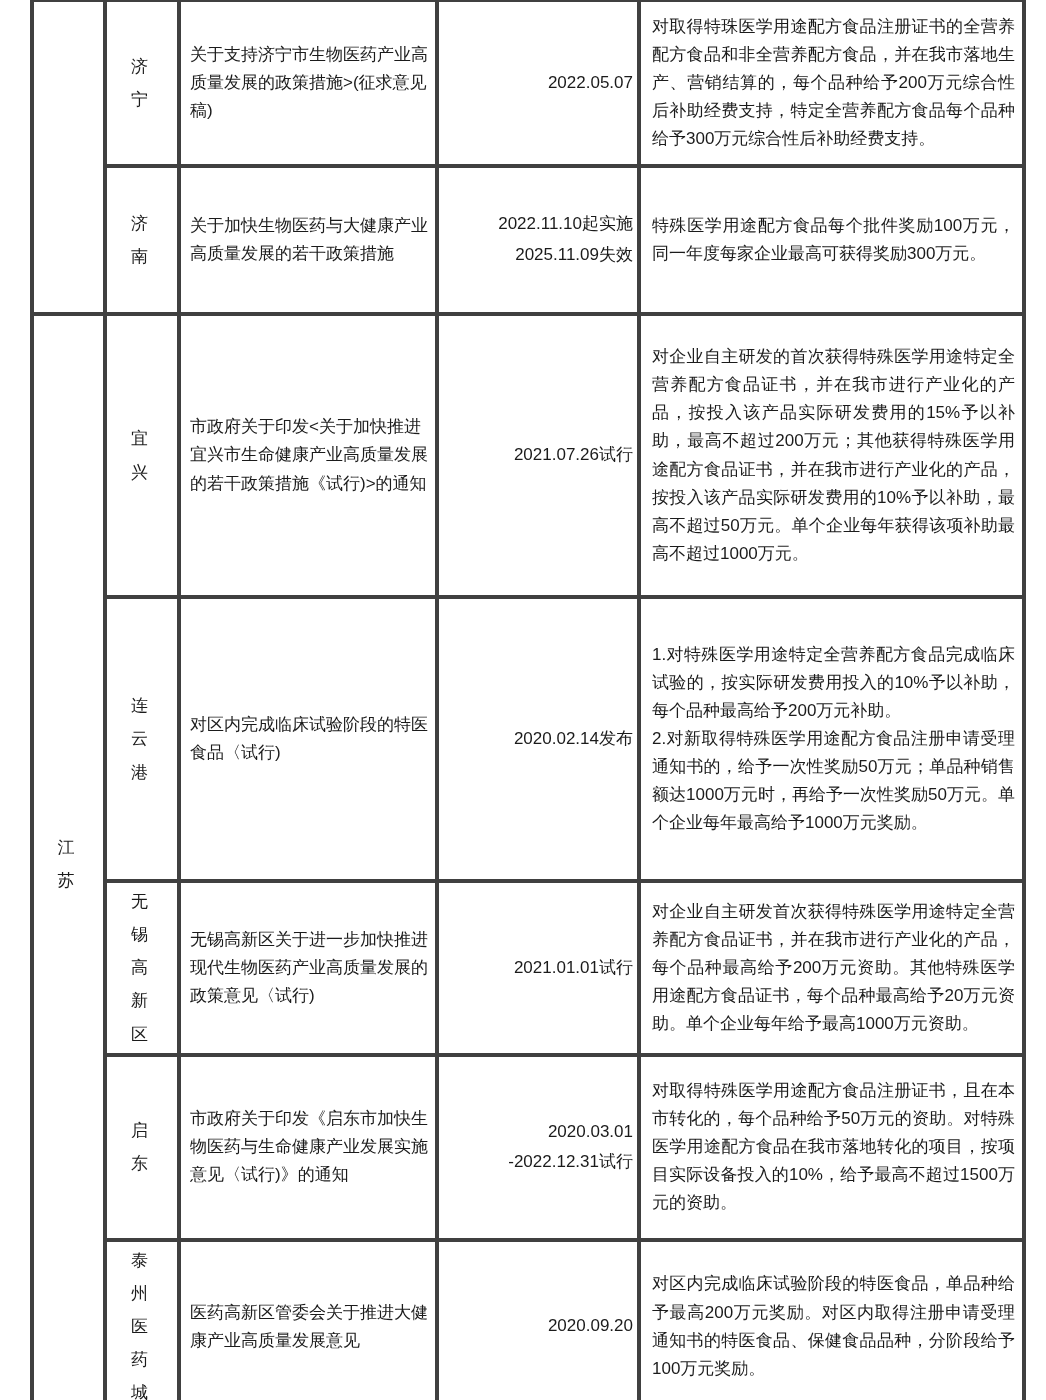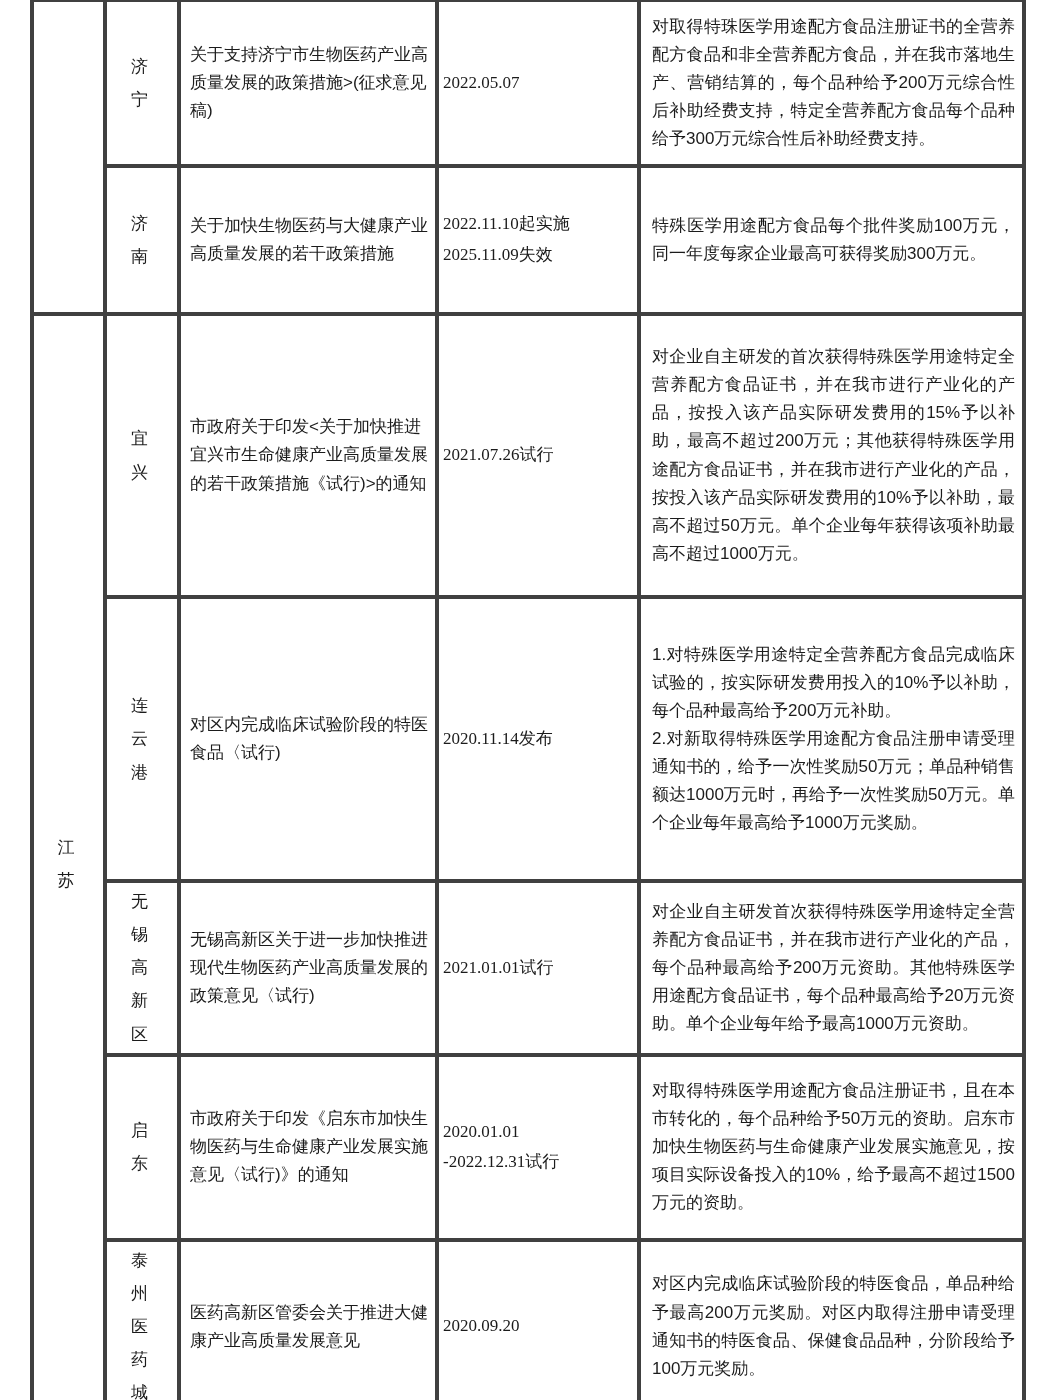--- a/index.html
+++ b/index.html
@@ -41,25 +41,24 @@
     word-break: break-all;
     line-height: 1.95;
     text-align: left;
   }
   .cell-policy {
     padding: 4px 6px 4px 9px;
     line-height: 1.65;
     text-align: left;
   }
   .cell-date {
-    text-align: left;
+    text-align: right;
     white-space: pre-line;
     line-height: 1.8;
     padding: 2px 4px;
-    font-family: Liberation Serif, serif;
   }
   .cell-details {
     padding: 5px 7px 5px 11px;
     line-height: 1.65;
     white-space: pre-line;
     text-align: justify;
     text-justify: inter-ideograph;
   }
 </style>
 </head>
@@ -106,40 +105,40 @@
         </td>
         <td class="cell-policy">市政府关于印发&lt;关于加快推进宜兴市生命健康产业高质量发展的若干政策措施《试行)&gt;的通知</td>
         <td class="cell-date">2021.07.26试行</td>
         <td class="cell-details">对企业自主研发的首次获得特殊医学用途特定全营养配方食品证书，并在我市进行产业化的产品，按投入该产品实际研发费用的15%予以补助，最高不超过200万元；其他获得特殊医学用途配方食品证书，并在我市进行产业化的产品，按投入该产品实际研发费用的10%予以补助，最高不超过50万元。单个企业每年获得该项补助最高不超过1000万元。</td>
       </tr>
       <tr class="r4">
         <td class="cell-city">
           <span class="v-text">连云港</span>
         </td>
         <td class="cell-policy">对区内完成临床试验阶段的特医食品〈试行)</td>
-        <td class="cell-date">2020.11.14发布</td>
+        <td class="cell-date">2020.02.14发布</td>
         <td class="cell-details">1.对特殊医学用途特定全营养配方食品完成临床试验的，按实际研发费用投入的10%予以补助，每个品种最高给予200万元补助。
 2.对新取得特殊医学用途配方食品注册申请受理通知书的，给予一次性奖励50万元；单品种销售额达1000万元时，再给予一次性奖励50万元。单个企业每年最高给予1000万元奖励。</td>
       </tr>
       <tr class="r5">
         <td class="cell-city">
           <span class="v-text">无锡高新区</span>
         </td>
         <td class="cell-policy">无锡高新区关于进一步加快推进现代生物医药产业高质量发展的政策意见〈试行)</td>
         <td class="cell-date">2021.01.01试行</td>
         <td class="cell-details">对企业自主研发首次获得特殊医学用途特定全营养配方食品证书，并在我市进行产业化的产品，每个品种最高给予200万元资助。其他特殊医学用途配方食品证书，每个品种最高给予20万元资助。单个企业每年给予最高1000万元资助。</td>
       </tr>
       <tr class="r6">
         <td class="cell-city">
           <span class="v-text">启东</span>
         </td>
         <td class="cell-policy">市政府关于印发《启东市加快生物医药与生命健康产业发展实施意见〈试行)》的通知</td>
-        <td class="cell-date">2020.01.01
+        <td class="cell-date">2020.03.01
 -2022.12.31试行</td>
-        <td class="cell-details">对取得特殊医学用途配方食品注册证书，且在本市转化的，每个品种给予50万元的资助。启东市加快生物医药与生命健康产业发展实施意见，按项目实际设备投入的10%，给予最高不超过1500万元的资助。</td>
+        <td class="cell-details">对取得特殊医学用途配方食品注册证书，且在本市转化的，每个品种给予50万元的资助。对特殊医学用途配方食品在我市落地转化的项目，按项目实际设备投入的10%，给予最高不超过1500万元的资助。</td>
       </tr>
       <tr class="r7">
         <td class="cell-city">
           <span class="v-text">泰州医药城</span>
         </td>
         <td class="cell-policy">医药高新区管委会关于推进大健康产业高质量发展意见</td>
         <td class="cell-date">2020.09.20</td>
         <td class="cell-details">对区内完成临床试验阶段的特医食品，单品种给予最高200万元奖励。对区内取得注册申请受理通知书的特医食品、保健食品品种，分阶段给予100万元奖励。</td>
       </tr>
     </tbody>

